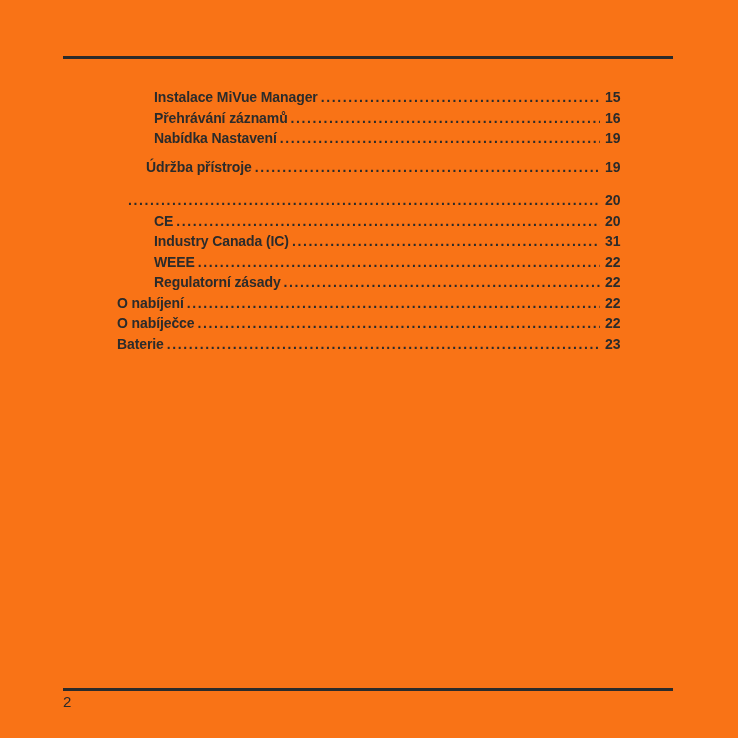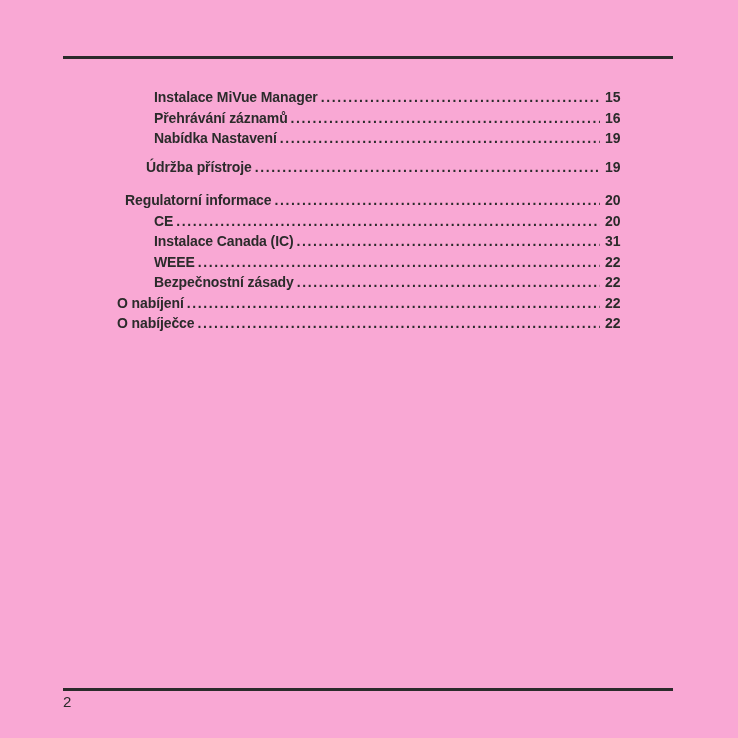--- a/index.html
+++ b/index.html
@@ -11,21 +11,21 @@
     height: 738px;
     background: #ffffff;
     font-family: "Liberation Sans", sans-serif;
     color: #2b2b2b;
     overflow: hidden;
     position: relative;
   }
   .page {
     position: absolute;
     inset: 0;
-    background: #f9a8d4;
+    background: #f97316;
   }
   .rule {
     position: absolute;
     left: 63px;
     width: 610px;
     height: 3px;
     background: #2b2b2b;
   }
   .top-rule { top: 56px; }
   .bottom-rule { top: 688px; }
@@ -108,61 +108,65 @@
       <span class="toc-page">19</span>
     </div>
 
     <div class="toc-row lvl1 gap-sm">
       <span class="toc-label">Údržba přístroje</span>
       <span class="leader"></span>
       <span class="toc-page">19</span>
     </div>
 
     <div class="toc-row lvl1 gap-md">
-      <span class="toc-label">Regulatorní informace</span>
       <span class="leader"></span>
       <span class="toc-page">20</span>
     </div>
 
     <div class="toc-row lvl2">
       <span class="toc-label">CE</span>
       <span class="leader"></span>
       <span class="toc-page">20</span>
     </div>
 
     <div class="toc-row lvl2">
-      <span class="toc-label">Instalace Canada (IC)</span>
+      <span class="toc-label">Industry Canada (IC)</span>
       <span class="leader"></span>
       <span class="toc-page">31</span>
     </div>
 
     <div class="toc-row lvl2">
       <span class="toc-label">WEEE</span>
       <span class="leader"></span>
       <span class="toc-page">22</span>
     </div>
 
     <div class="toc-row lvl2">
-      <span class="toc-label">Bezpečnostní zásady</span>
+      <span class="toc-label">Regulatorní zásady</span>
       <span class="leader"></span>
       <span class="toc-page">22</span>
     </div>
 
     <div class="toc-row lvl3">
       <span class="toc-label">O nabíjení</span>
       <span class="leader"></span>
       <span class="toc-page">22</span>
     </div>
 
     <div class="toc-row lvl3">
       <span class="toc-label">O nabíječce</span>
       <span class="leader"></span>
       <span class="toc-page">22</span>
     </div>
 
+    <div class="toc-row lvl3">
+      <span class="toc-label">Baterie</span>
+      <span class="leader"></span>
+      <span class="toc-page">23</span>
+    </div>
 
   </div>
 
   <div class="rule bottom-rule"></div>
 
   <div class="footer-page-number">2</div>
 
 </div>
 
 </body></html>

